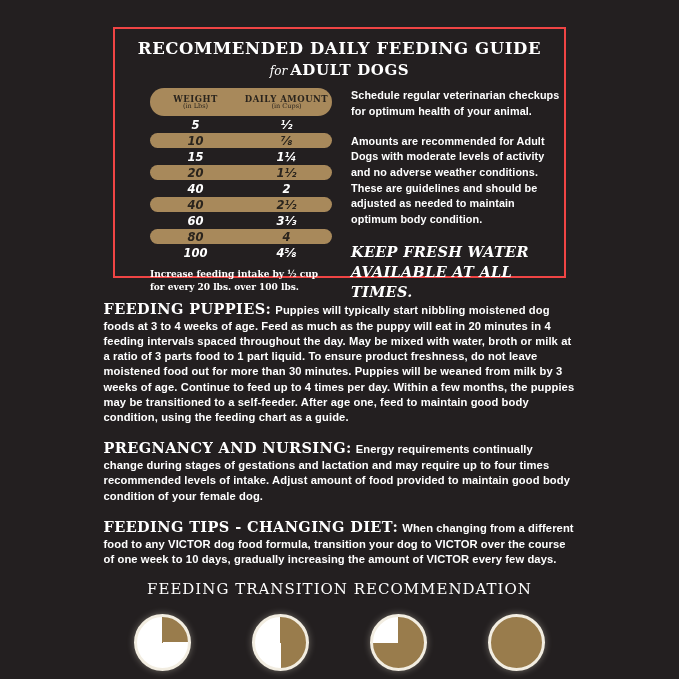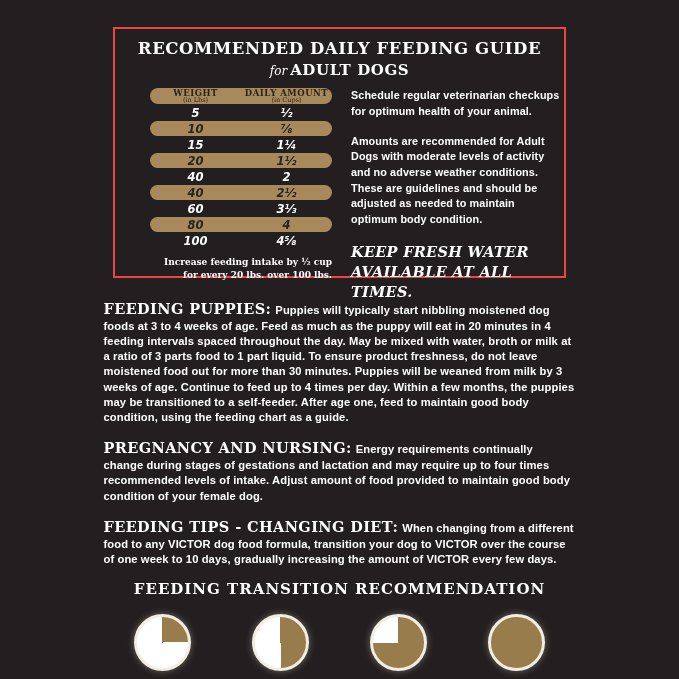--- a/index.html
+++ b/index.html
@@ -33,40 +33,40 @@
     letter-spacing:0;margin-right:3px;
   }
   .guide-cols{display:flex;margin-top:9px;}
   
   .feed-table{width:182px;margin-left:35px;flex:none;}
   .tbl-header{
     background:#a8895b;
     border-radius:14px;
     color:#2a241d;
     display:flex;
-    height:16px;
+    height:28px;
     align-items:center;
     text-align:center;
     font-family:"DejaVu Serif", serif;
   }
   .tbl-header .hcol{flex:1;line-height:1.05;}
   .tbl-header .htitle{font-size:8.5px;font-weight:bold;letter-spacing:0.5px;display:block;}
   .tbl-header .hsub{font-size:6.5px;display:block;}
   .tbl-row{
     display:flex;height:15px;align-items:center;text-align:center;
     font-family:"DejaVu Sans", sans-serif;
     font-weight:bold;font-style:italic;font-size:11.5px;
     margin-top:1px;
   }
   .tbl-row span{flex:1;}
   .tbl-row.alt{
     background:#a8895b;border-radius:8px;color:#2a241d;text-align:center;
   }
   .tbl-note{
-    margin-top:8px;text-align:right;
+    margin-top:8px;text-align:left;
     font-family:"DejaVu Serif", serif;font-weight:bold;
     font-size:9px;line-height:1.45;color:#fff;
   }
   
   .guide-right{width:212px;margin-left:19px;flex:none;}
   .guide-right p{
     margin:0 0 14px 0;
     font-size:10.8px;line-height:1.45;font-weight:bold;
     letter-spacing:0.1px;
   }
@@ -79,21 +79,21 @@
   
   .sections{width:472px;margin:21px auto 0 auto;}
   .sections p{margin:0 0 13px 0;font-size:11.2px;line-height:1.36;font-weight:bold;letter-spacing:0.1px;}
   .sec-head{
     font-family:"DejaVu Serif", serif;font-weight:bold;
     font-size:14.5px;letter-spacing:0.4px;margin-right:4px;
   }
   
   .transition{margin-top:8px;text-align:center;}
   .trans-heading{
-    font-family:"DejaVu Serif", serif;font-weight:bold;
+    font-family:"DejaVu Serif", serif;font-weight:normal;
     font-size:15px;letter-spacing:1px;margin:0 0 16px 0;
   }
   .steps{display:flex;justify-content:center;gap:33px;}
   .step{width:85px;}
   .pie{
     width:51px;height:51px;border-radius:50%;
     border:3px solid #f2ede1;
     margin:0 auto 12px auto;
     box-shadow:0 0 7px rgba(255,248,225,0.35);
   }

